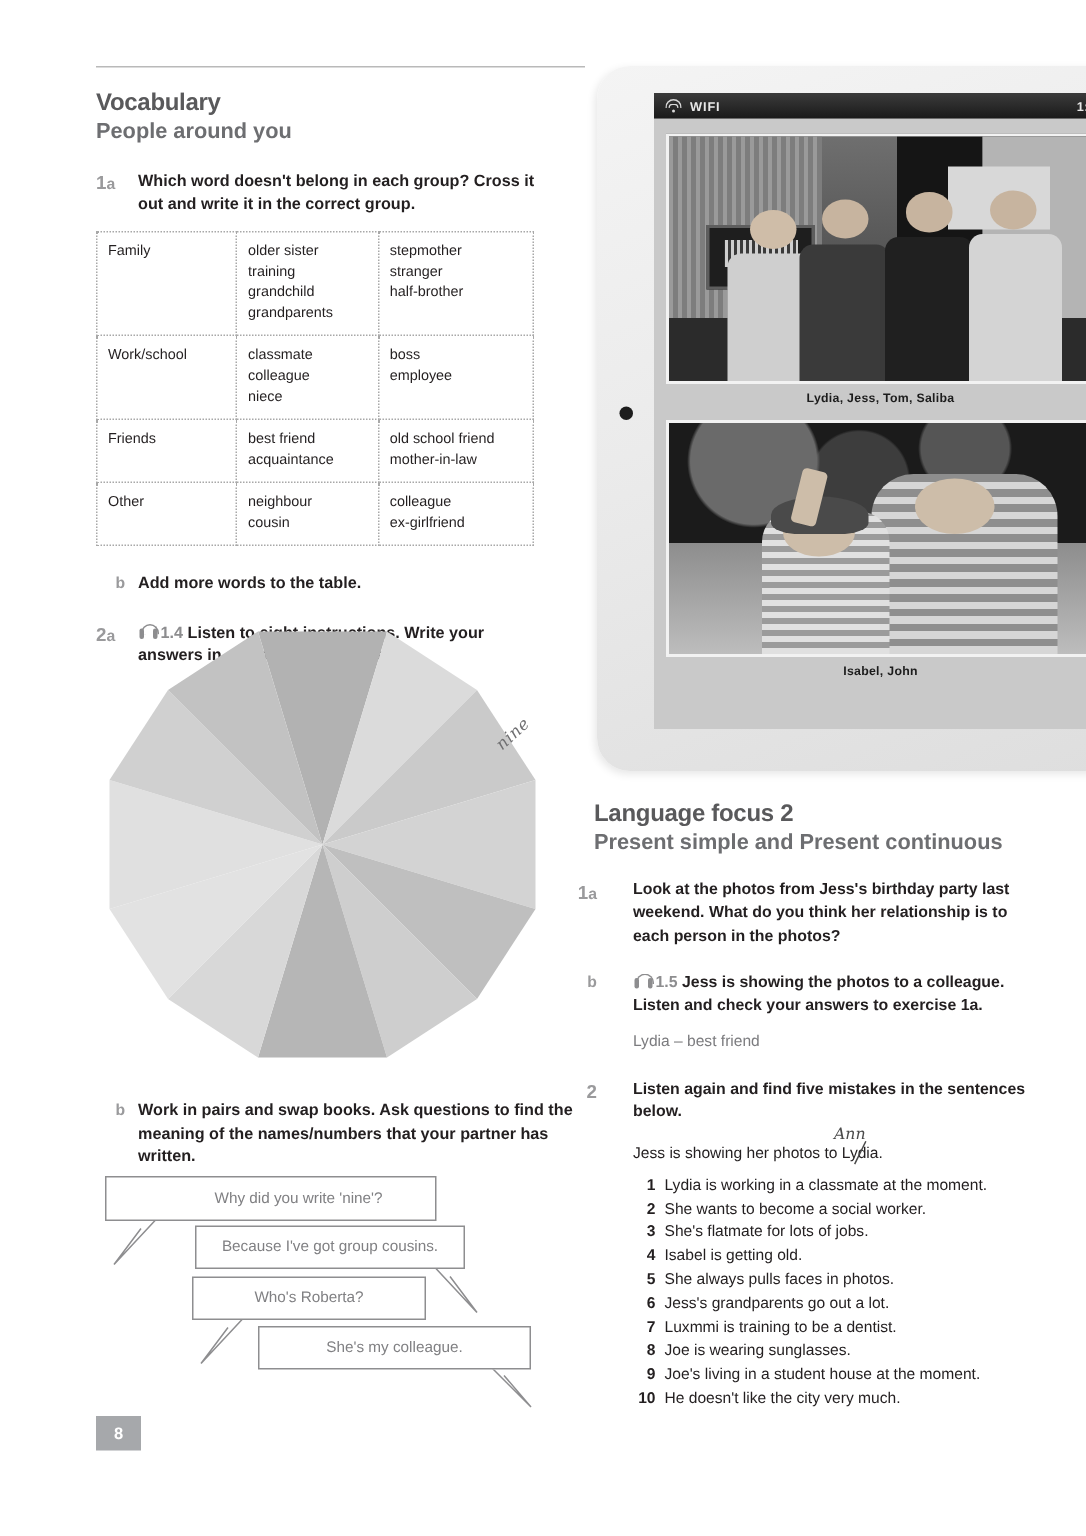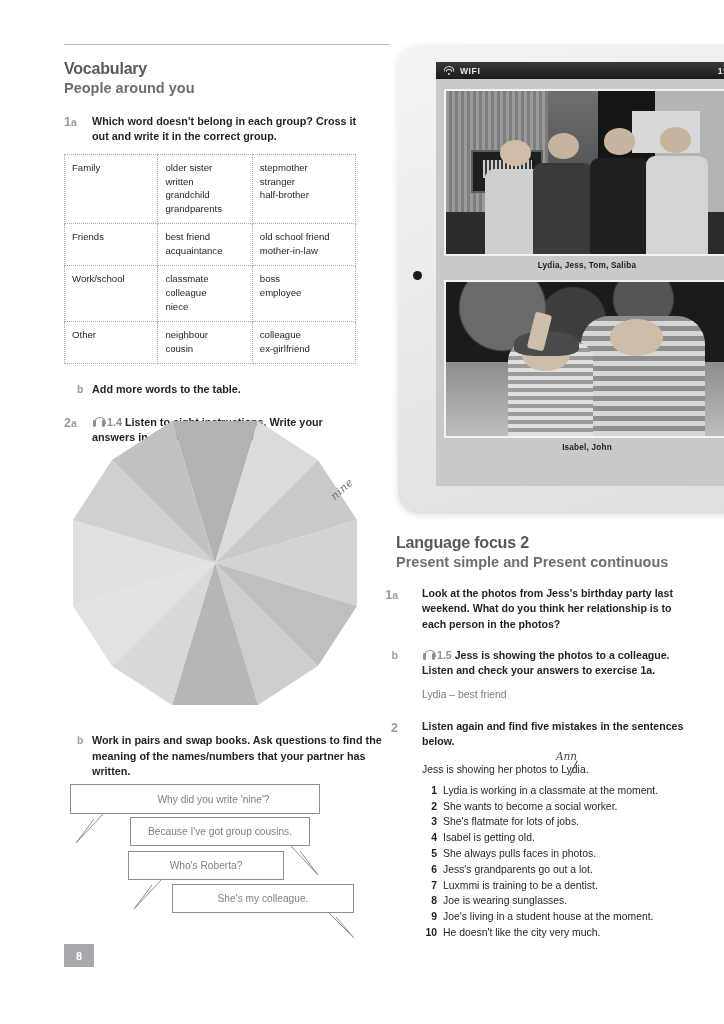--- a/index.html
+++ b/index.html
@@ -506,51 +506,51 @@
       <span class="marker"><span>1</span><span class="letter">a</span></span>
       <span>Which word doesn't belong in each group? Cross it out and write it in the correct group.</span>
     </div>
 
     <table class="vocab">
       <tbody>
         <tr>
           <td class="cat">Family</td>
           <td class="colA">
             <span class="wordline">older sister</span>
-            <span class="wordline">written</span>
+            <span class="wordline">training</span>
             <span class="wordline">grandchild</span>
             <span class="wordline">grandparents</span>
           </td>
           <td class="colB">
             <span class="wordline">stepmother</span>
             <span class="wordline">stranger</span>
             <span class="wordline">half-brother</span>
-          </td>
-        </tr>
-        <tr>
-          <td class="cat">Friends</td>
-          <td class="colA">
-            <span class="wordline">best friend</span>
-            <span class="wordline">acquaintance</span>
-          </td>
-          <td class="colB">
-            <span class="wordline">old school friend</span>
-            <span class="wordline">mother-in-law</span>
           </td>
         </tr>
         <tr>
           <td class="cat">Work/school</td>
           <td class="colA">
             <span class="wordline">classmate</span>
             <span class="wordline">colleague</span>
             <span class="wordline">niece</span>
           </td>
           <td class="colB">
             <span class="wordline">boss</span>
             <span class="wordline">employee</span>
+          </td>
+        </tr>
+        <tr>
+          <td class="cat">Friends</td>
+          <td class="colA">
+            <span class="wordline">best friend</span>
+            <span class="wordline">acquaintance</span>
+          </td>
+          <td class="colB">
+            <span class="wordline">old school friend</span>
+            <span class="wordline">mother-in-law</span>
           </td>
         </tr>
         <tr>
           <td class="cat">Other</td>
           <td class="colA">
             <span class="wordline">neighbour</span>
             <span class="wordline">cousin</span>
           </td>
           <td class="colB">
             <span class="wordline">colleague</span>
@@ -593,21 +593,21 @@
     </svg>
     <div class="nine-label">nine</div>
   </div>
 
   <div class="ex-2b">
     <span class="marker">b</span>
     <span>Work in pairs and swap books. Ask questions to find the meaning of the names/numbers that your partner has written.</span>
   </div>
 
   <div class="bubbles">
-    <div class="bubble" style="left:8px;  top:0px;   width:250px; height:30px;padding-left:47px;">Why did you write 'nine'?</div>
+    <div class="bubble" style="left:8px;  top:0px;   width:221px; height:30px;padding-left:47px;">Why did you write 'nine'?</div>
     <div class="tail" style="left:10px; top:29px;">
       <svg width="44" height="32">
           <polyline points="32,0 4,30 22,6" fill="none" stroke="#8e8e90" stroke-width="1"></polyline>
         </svg>
     </div>
 
     <div class="bubble" style="left:68px; top:33px;  width:180px; height:29px;">Because I've got group cousins.</div>
     <div class="tail" style="left:216px; top:61px;">
       <svg width="44" height="32">
           <polyline points="12,0 40,30 22,6" fill="none" stroke="#8e8e90" stroke-width="1"></polyline>

